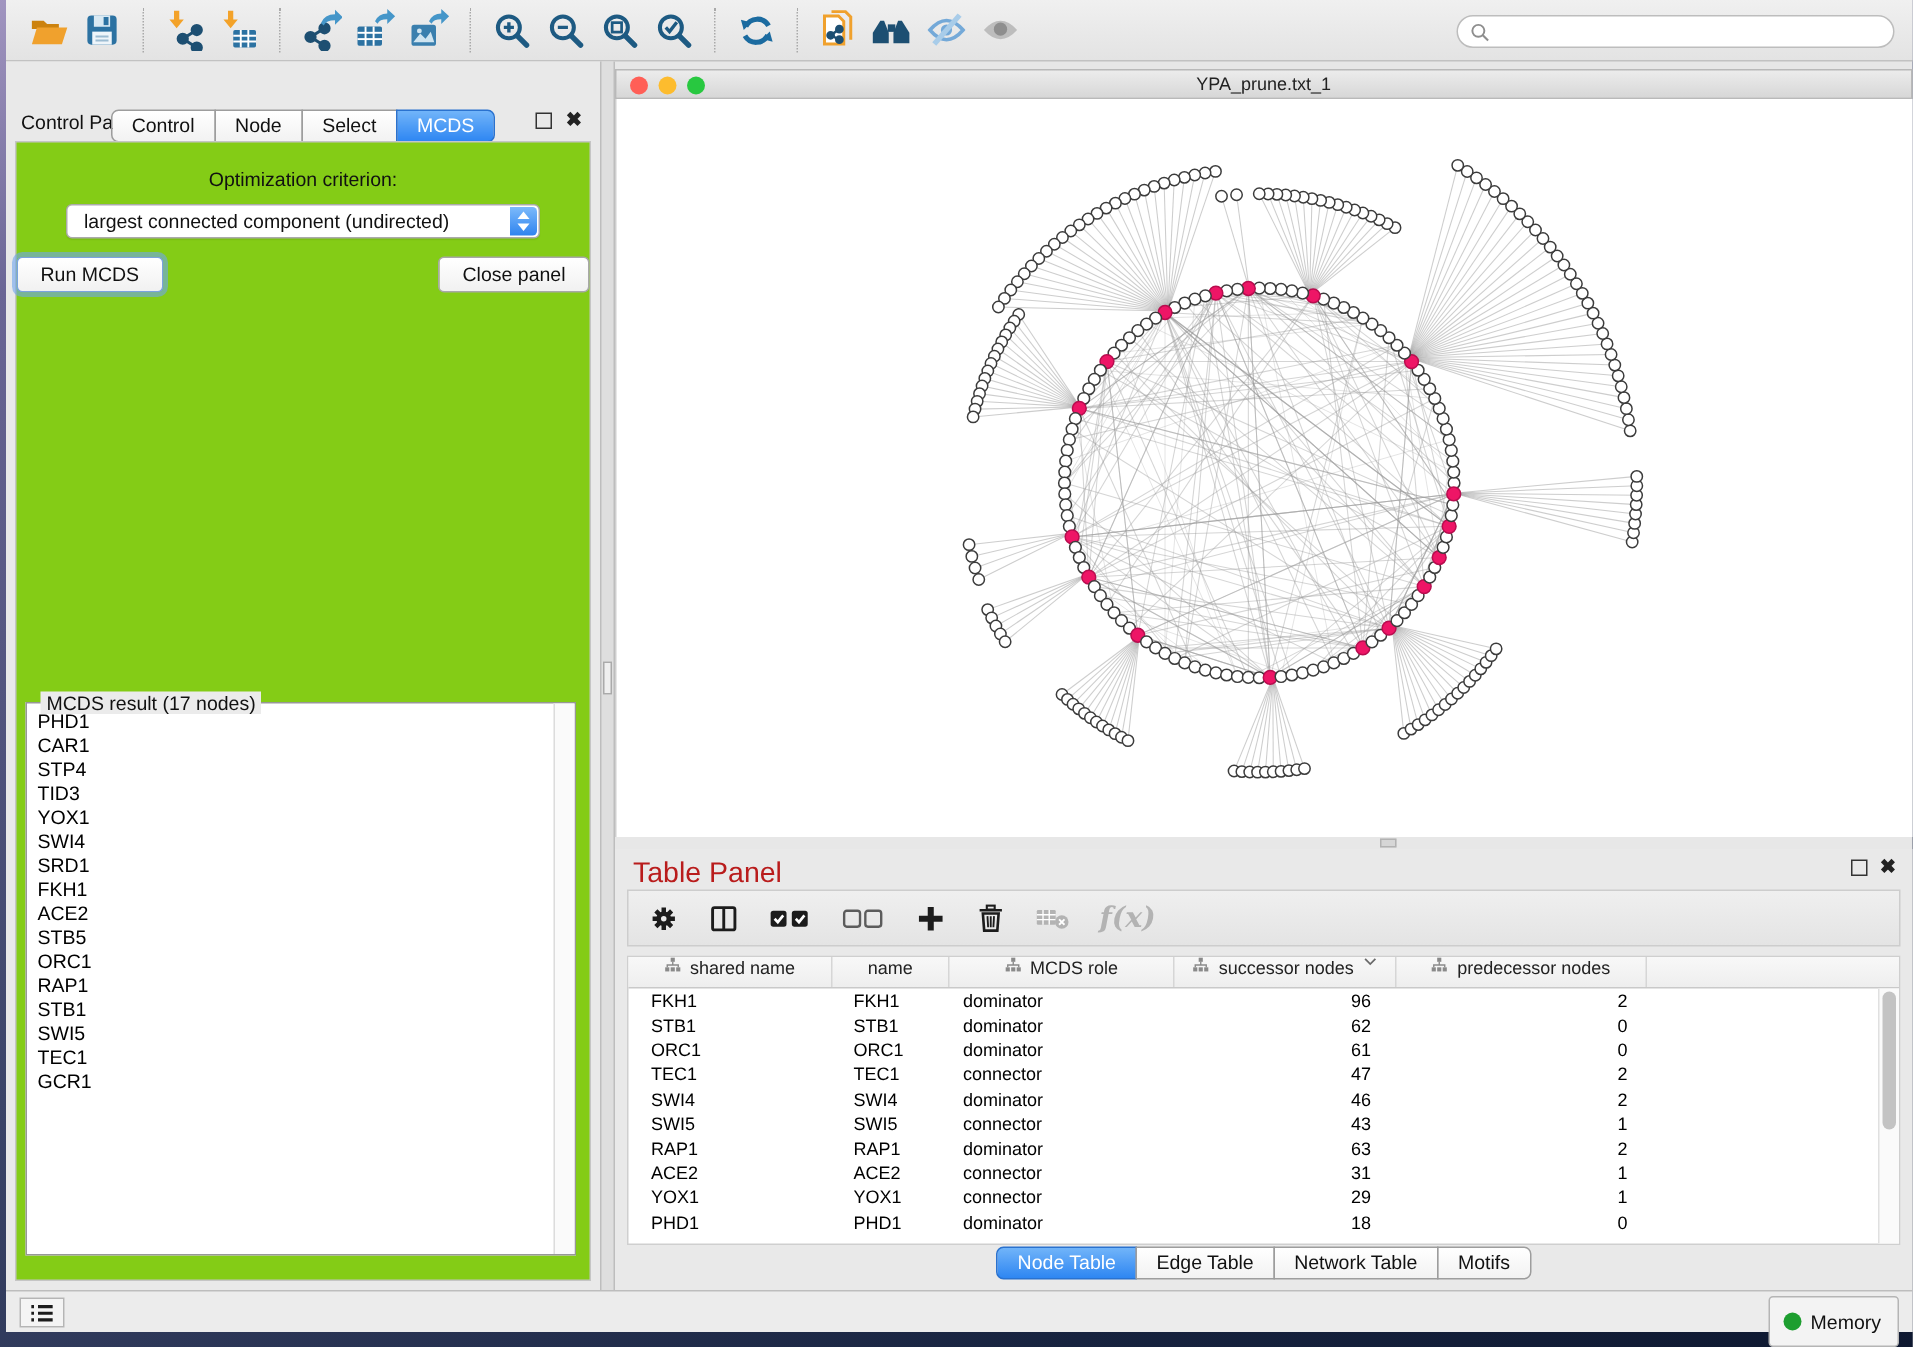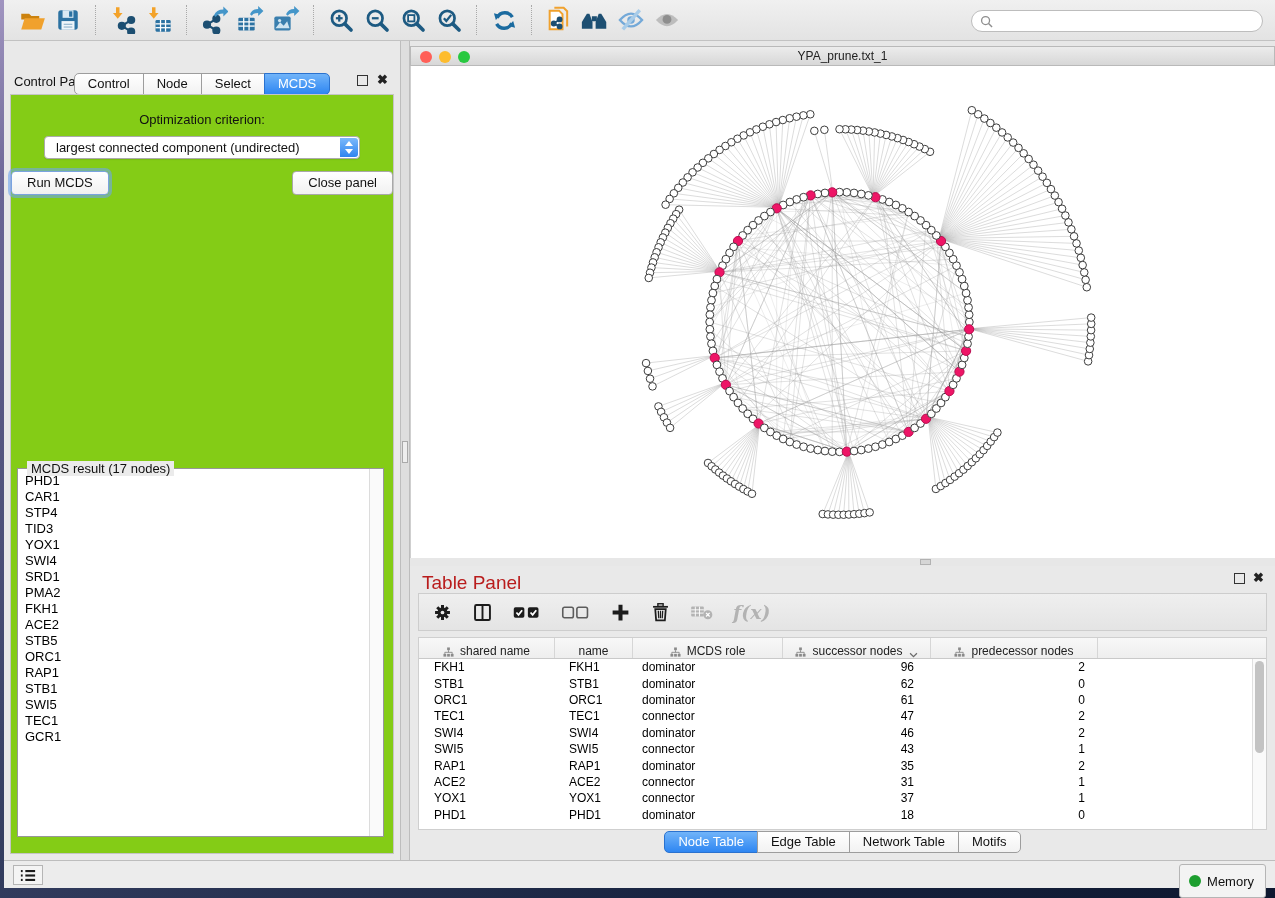--- a/index.html
+++ b/index.html
@@ -84,21 +84,21 @@
   .tp-title { position:absolute; left:12px; top:6px; font-size:19px; color:#b91c1c; }
   .tpanel .float-btn { right:30px; top:7px; } .tpanel .close-btn { right:11px; top:5px; }
   .tp-toolbar { position:absolute; top:27px; left:8px; right:8px; height:38px;
     background:linear-gradient(#efefef,#e4e4e4); border:1px solid #cdcdcd;
     display:flex; align-items:center; gap:19px; padding:0 13px; }
   .tp-toolbar .ico { display:flex; align-items:center; }
   .fx { font-family:"DejaVu Serif", serif; font-style:italic; font-size:19px; color:#b3b3b3;font-weight:bold; }
 
   .tp-table { position:absolute; top:71px; left:8px; right:8px; height:193px; background:#fff; border:1px solid #cfcfcf; }
   .thead { display:flex; height:21px; background:linear-gradient(#f8f8f8,#eeeeee); border-bottom:1px solid #c9c9c9; }
-  .th { display:flex; align-items:flex-end; justify-content:center; gap:6px; font-size:12px; color:#222;
+  .th { display:flex; align-items:flex-start; justify-content:center; gap:6px; font-size:12px; color:#222;
     border-right:1px solid #d6d6d6; overflow:hidden; white-space:nowrap; }
   .th.fill { flex:1; border-right:none; }
   .tbody { position:absolute; top:21px; left:0; right:14px; bottom:0; overflow:hidden; }
   .tr { display:flex; height:16.4px; align-items:center; }
   .td { font-size:12px; color:#000; overflow:hidden; white-space:nowrap; }
   .c0 { width:136px; padding-left:15px; } .c1 { width:78px; padding-left:14px; }
   .c2 { width:150px; padding-left:9px; } .c3 { width:148px; text-align:right; padding-right:17px; }
   .c4 { width:167px; text-align:right; padding-right:13px; } .cf { flex:1; }
   .h0 { width:136px; } .h1 { width:78px; } .h2 { width:150px; } .h3 { width:148px; } .h4 { width:167px; }
   .tp-scroll { position:absolute; top:21px; right:0; width:14px; bottom:0; background:#fafafa; border-left:1px solid #e0e0e0; }
@@ -315,21 +315,20 @@
       <div class="result-box">
         <span class="result-legend">MCDS result (17 nodes)</span>
         <div class="result-list">
             <div class="item">PHD1</div>
             <div class="item">CAR1</div>
             <div class="item">STP4</div>
             <div class="item">TID3</div>
             <div class="item">YOX1</div>
             <div class="item">SWI4</div>
             <div class="item">SRD1</div>
-            <div class="item">PMA2</div>
             <div class="item">FKH1</div>
             <div class="item">ACE2</div>
             <div class="item">STB5</div>
             <div class="item">ORC1</div>
             <div class="item">RAP1</div>
             <div class="item">STB1</div>
             <div class="item">SWI5</div>
             <div class="item">TEC1</div>
             <div class="item">GCR1</div>
           </div>
@@ -1136,37 +1135,37 @@
               <div class="td c1">SWI5</div>
               <div class="td c2">connector</div>
               <div class="td c3">43</div>
               <div class="td c4">1</div>
               <div class="td cf"></div>
             </div>
             <div class="tr">
               <div class="td c0">RAP1</div>
               <div class="td c1">RAP1</div>
               <div class="td c2">dominator</div>
-              <div class="td c3">35</div>
+              <div class="td c3">63</div>
               <div class="td c4">2</div>
               <div class="td cf"></div>
             </div>
             <div class="tr">
               <div class="td c0">ACE2</div>
               <div class="td c1">ACE2</div>
               <div class="td c2">connector</div>
               <div class="td c3">31</div>
               <div class="td c4">1</div>
               <div class="td cf"></div>
             </div>
             <div class="tr">
               <div class="td c0">YOX1</div>
               <div class="td c1">YOX1</div>
               <div class="td c2">connector</div>
-              <div class="td c3">37</div>
+              <div class="td c3">29</div>
               <div class="td c4">1</div>
               <div class="td cf"></div>
             </div>
             <div class="tr">
               <div class="td c0">PHD1</div>
               <div class="td c1">PHD1</div>
               <div class="td c2">dominator</div>
               <div class="td c3">18</div>
               <div class="td c4">0</div>
               <div class="td cf"></div>

